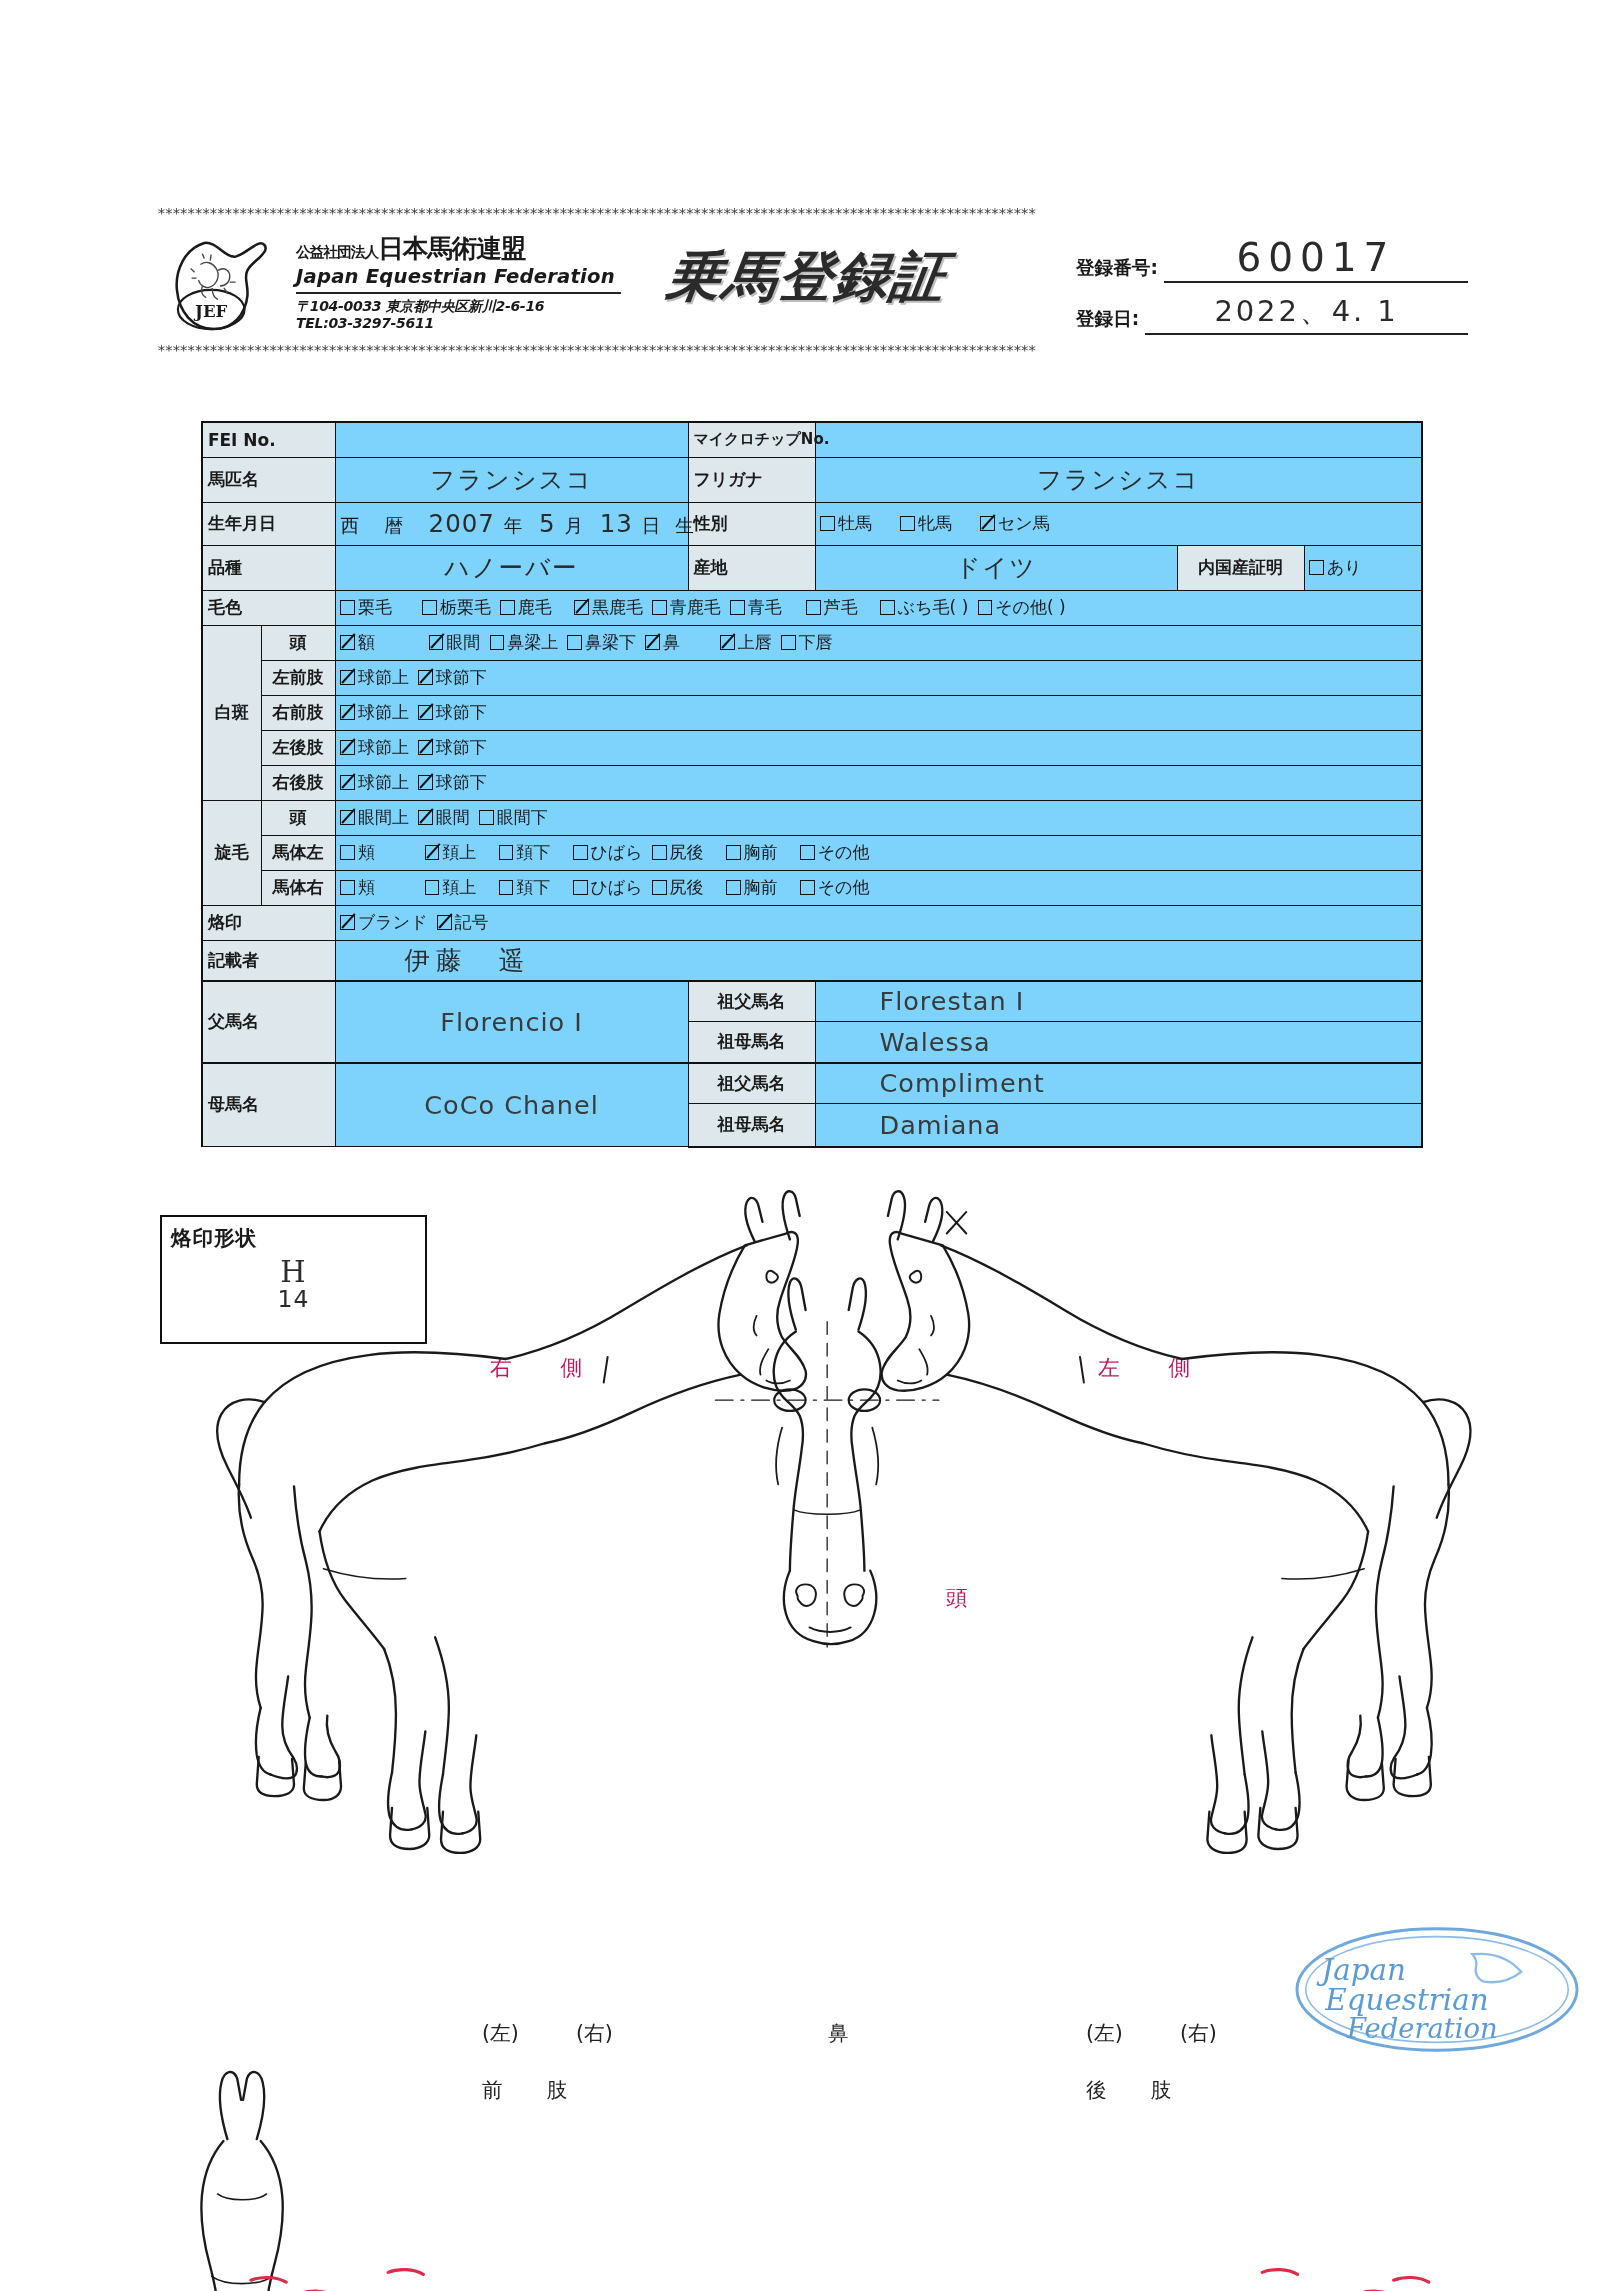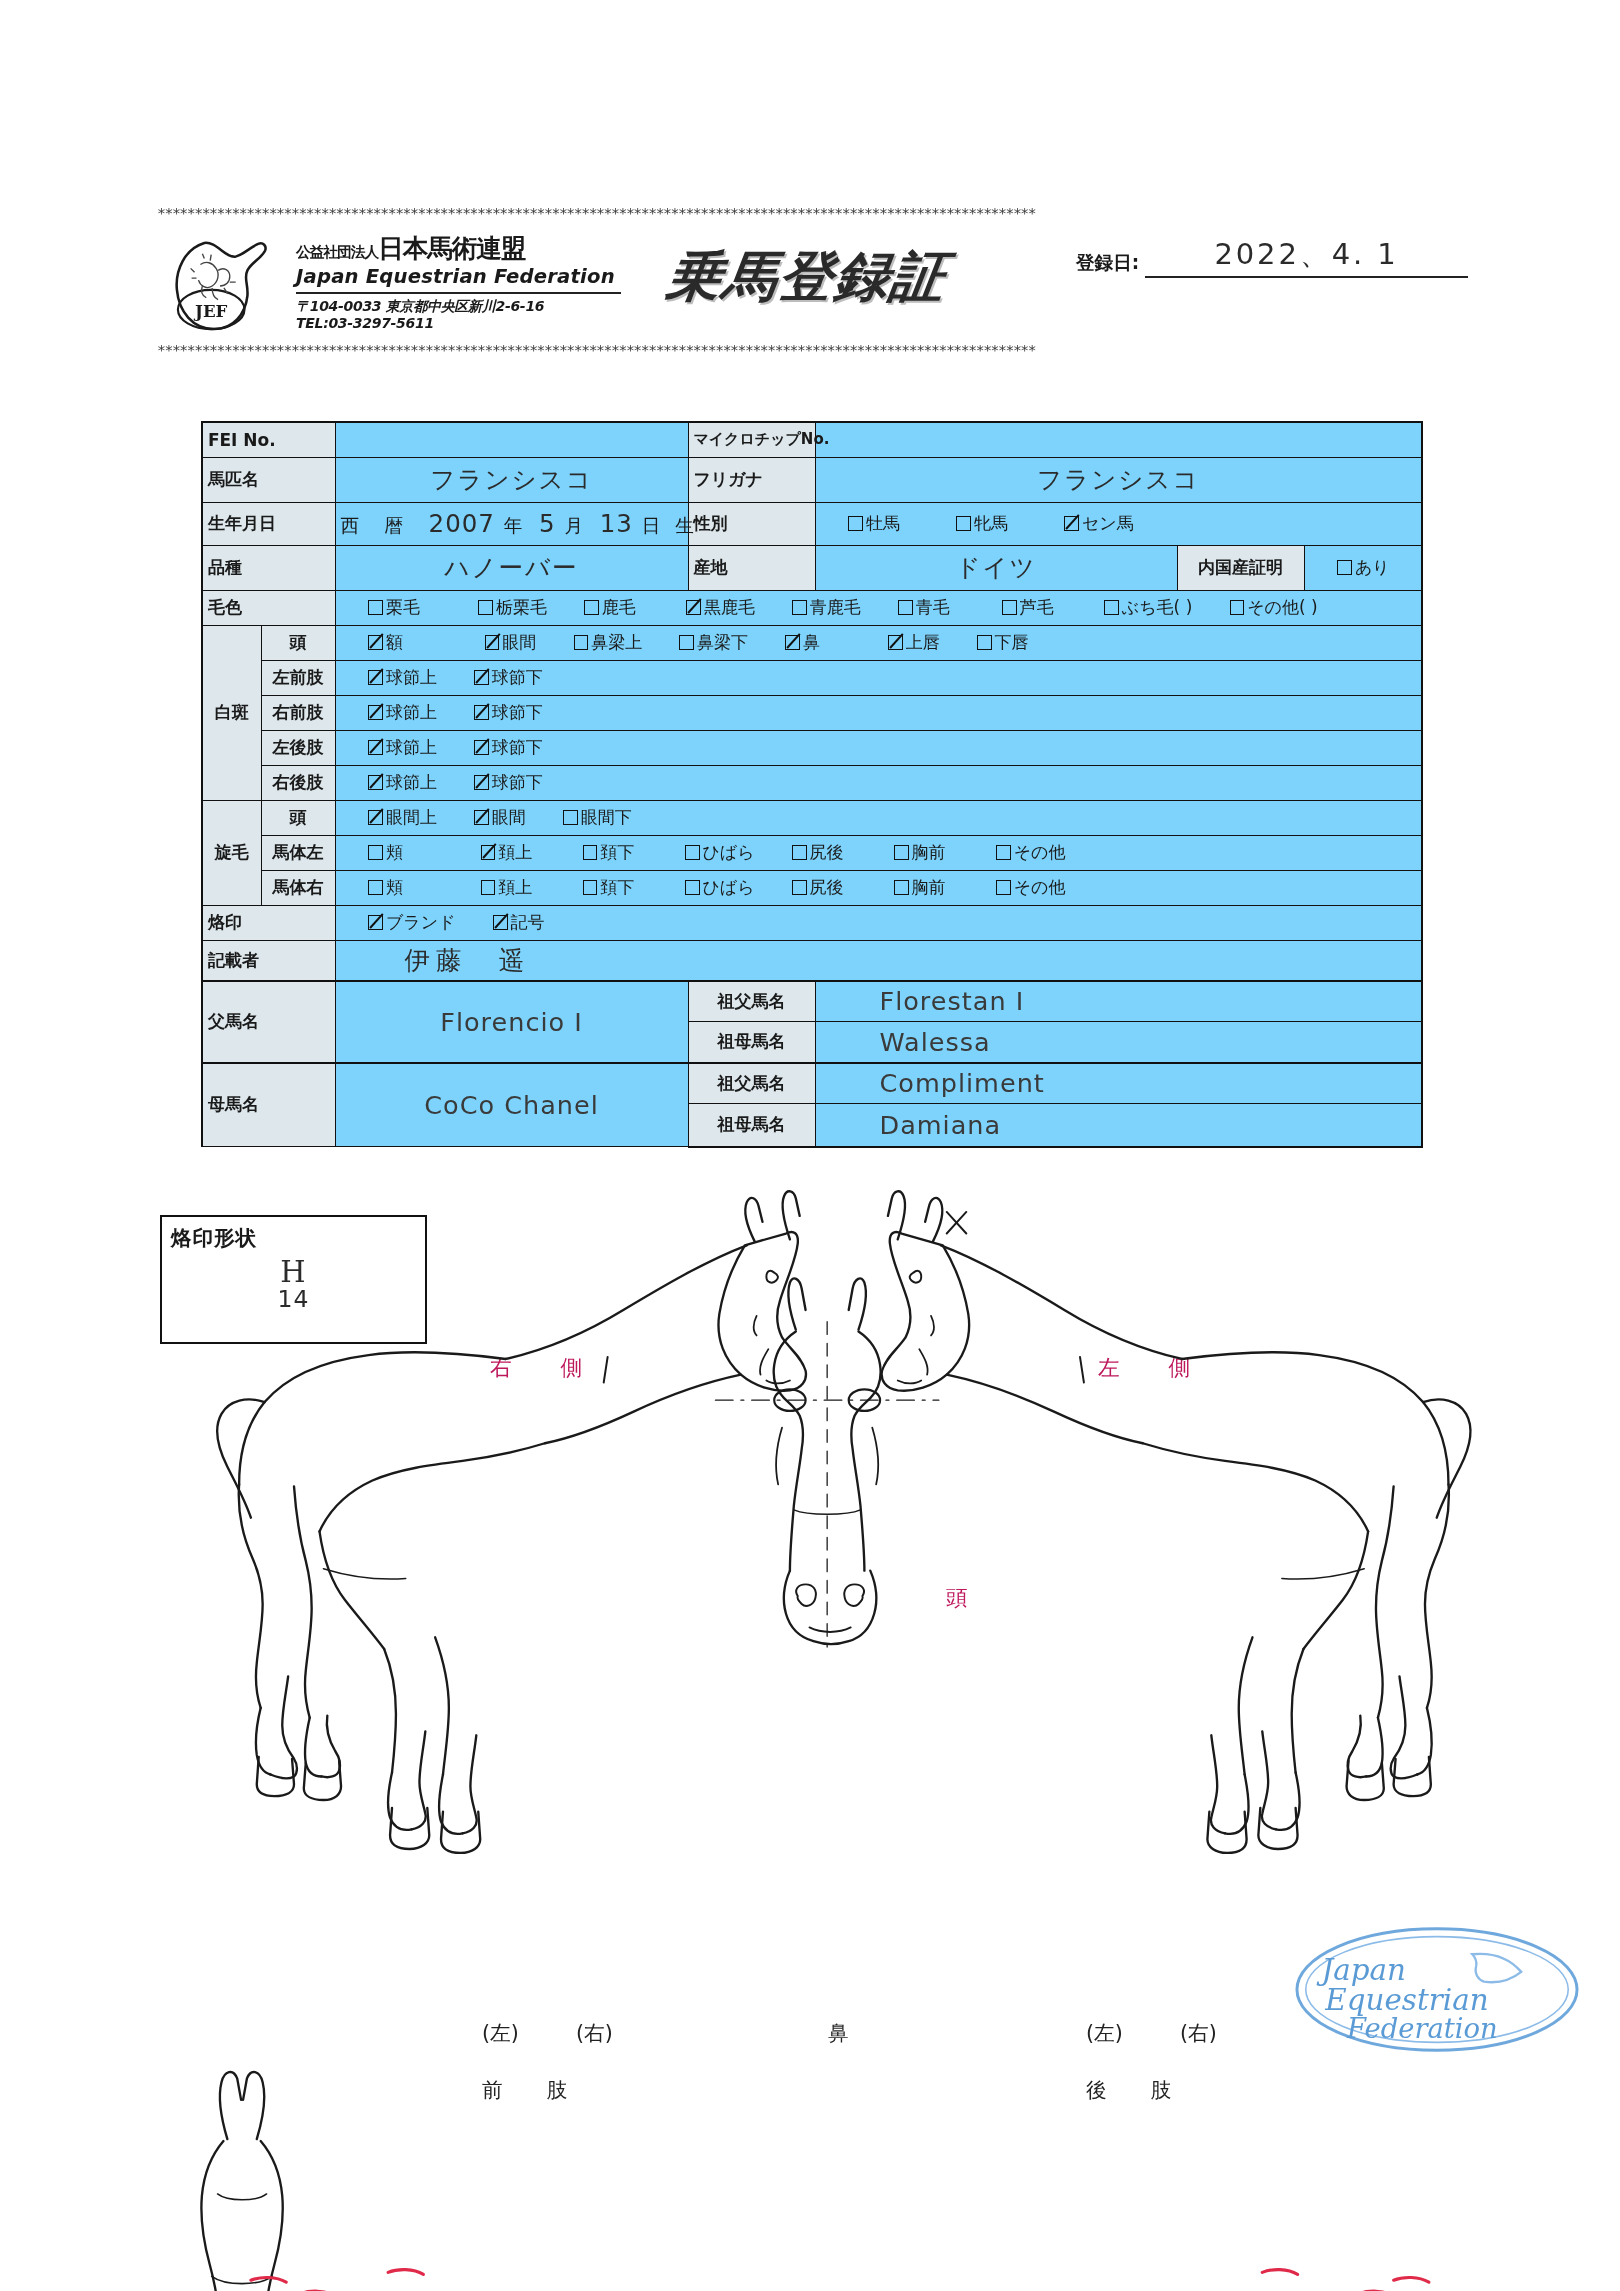--- a/index.html
+++ b/index.html
@@ -94,21 +94,21 @@
     white-space:nowrap;
     letter-spacing:0px;
   }
   td.lbl.c { text-align:center; padding-left:0; }
   td.val { background:#7dd3fc; }
   .thick-t { border-top:2.9px solid #111 !important; }
   .thick-b { border-bottom:2.9px solid #111 !important; }
   .thick-l { border-left:2.9px solid #111 !important; }
   .thick-r { border-right:2.9px solid #111 !important; }
 
-  .cb { display:inline-block; position:relative; white-space:nowrap; margin-right:3.9px; font-size:17px;margin-left:28px;}
+  .cb { display:inline-block; position:relative; white-space:nowrap; margin-right:3.9px; font-size:17px;}
   .box {
     display:inline-block; width:14.7px; height:14.7px;
     border:1.7px solid #111; position:relative;
     margin-right:2.9px; vertical-align:-2px;
   }
   .box.checked::after {
     content:""; position:absolute; left:1px; top:10.8px;
     width:18.6px; height:1.8px; background:#111;
     transform:rotate(-48deg); transform-origin:left center;
   }
@@ -181,20 +181,26 @@
       <div class="org-en">Japan Equestrian Federation</div>
       <div class="org-addr">
         <div>〒104-0033 東京都中央区新川2-6-16</div>
         <div>TEL:03-3297-5611</div>
       </div>
     </div>
 
     <div class="doc-title">乗馬登録証</div>
 
     <div class="reg-block">
+      <div class="reg-row">
+        <div class="reg-lbl">登録番号:</div>
+        <div class="reg-val">
+          <span class="reg-num hand">60017</span>
+        </div>
+      </div>
       <div class="reg-row">
         <div class="reg-lbl">登録日:</div>
         <div class="reg-val">
           <span class="reg-date hand">2022、4. 1</span>
         </div>
       </div>
     </div>
   </div>
 
   <div class="starline">**********************************************************************************************************************</div>

